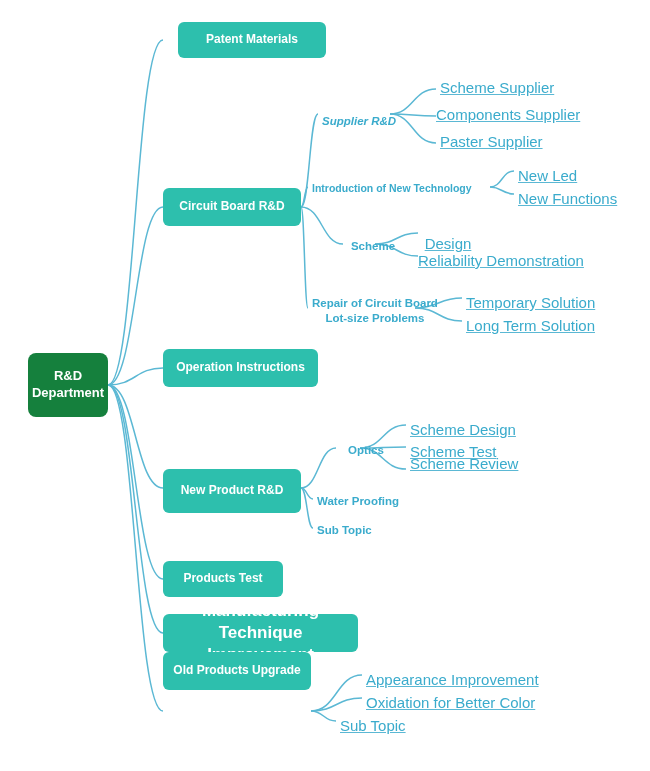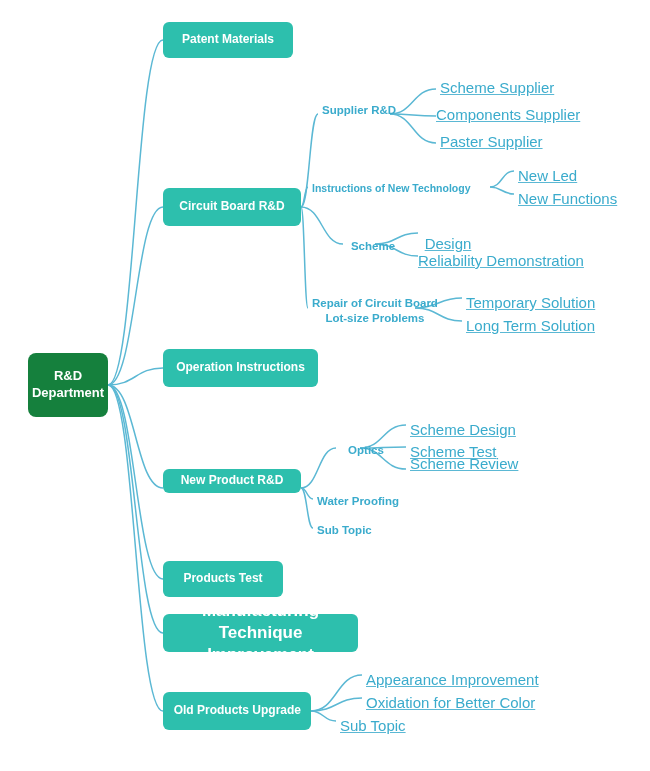--- a/index.html
+++ b/index.html
@@ -98,47 +98,47 @@
     <path d="M311,711 C336.5,711 336.5,675 362,675" stroke="#5bb8d4" stroke-width="1.5" fill="none"></path>
     <path d="M311,711 C336.5,711 336.5,698 362,698" stroke="#5bb8d4" stroke-width="1.5" fill="none"></path>
     <path d="M311,711 C323.5,711 323.5,721 336,721" stroke="#5bb8d4" stroke-width="1.5" fill="none"></path>
   </svg>
 
 <div class="node root" style="left:28px;top:353px;width:80px;height:64px;">
   <span style="white-space:pre-line;">R&amp;D
 Department</span>
 </div>
 
-<div class="node main" style="left:163px;top:22px;width:130px;height:36px;">
+<div class="node main" style="left:178px;top:22px;width:148px;height:36px;">
     <span>Patent Materials</span>
   </div>
 <div class="node main" style="left:163px;top:188px;width:138px;height:38px;">
     <span>Circuit Board R&amp;D</span>
   </div>
 <div class="node main" style="left:163px;top:349px;width:155px;height:38px;">
     <span>Operation Instructions</span>
   </div>
-<div class="node main" style="left:163px;top:469px;width:138px;height:24px;">
+<div class="node main" style="left:163px;top:469px;width:138px;height:44px;">
     <span>New Product R&amp;D</span>
   </div>
 <div class="node main" style="left:163px;top:561px;width:110px;height:36px;">
     <span>Products Test</span>
   </div>
 <div class="node main" style="left:163px;top:614px;width:195px;height:38px;font-size:17px;">
     <span>Manufacturing Technique Improvement</span>
   </div>
-<div class="node main" style="left:163px;top:692px;width:148px;height:38px;justify-content:flex-end;">
+<div class="node main" style="left:163px;top:652px;width:148px;height:38px;">
     <span>Old Products Upgrade</span>
   </div>
 
-<div class="node mid" style="left:318px;top:101px;">
+<div class="node mid" style="left:318px;top:112px;font-style:italic;">
     <span>Supplier R&amp;D</span>
   </div>
 <div class="node mid" style="left:308px;top:180px;font-size:10.5px;">
-    <span>Instructions of New Technology</span>
+    <span>Introduction of New Technology</span>
   </div>
 <div class="node mid" style="left:343px;top:237px;">
     <span>Scheme</span>
   </div>
 <div class="node mid" style="left:308px;top:294px;text-align:center;line-height:1.3;">
     <span>Repair of  Circuit Board<br>Lot-size Problems</span>
   </div>
 <div class="node mid" style="left:336px;top:441px;">
     <span>Optics</span>
   </div>

